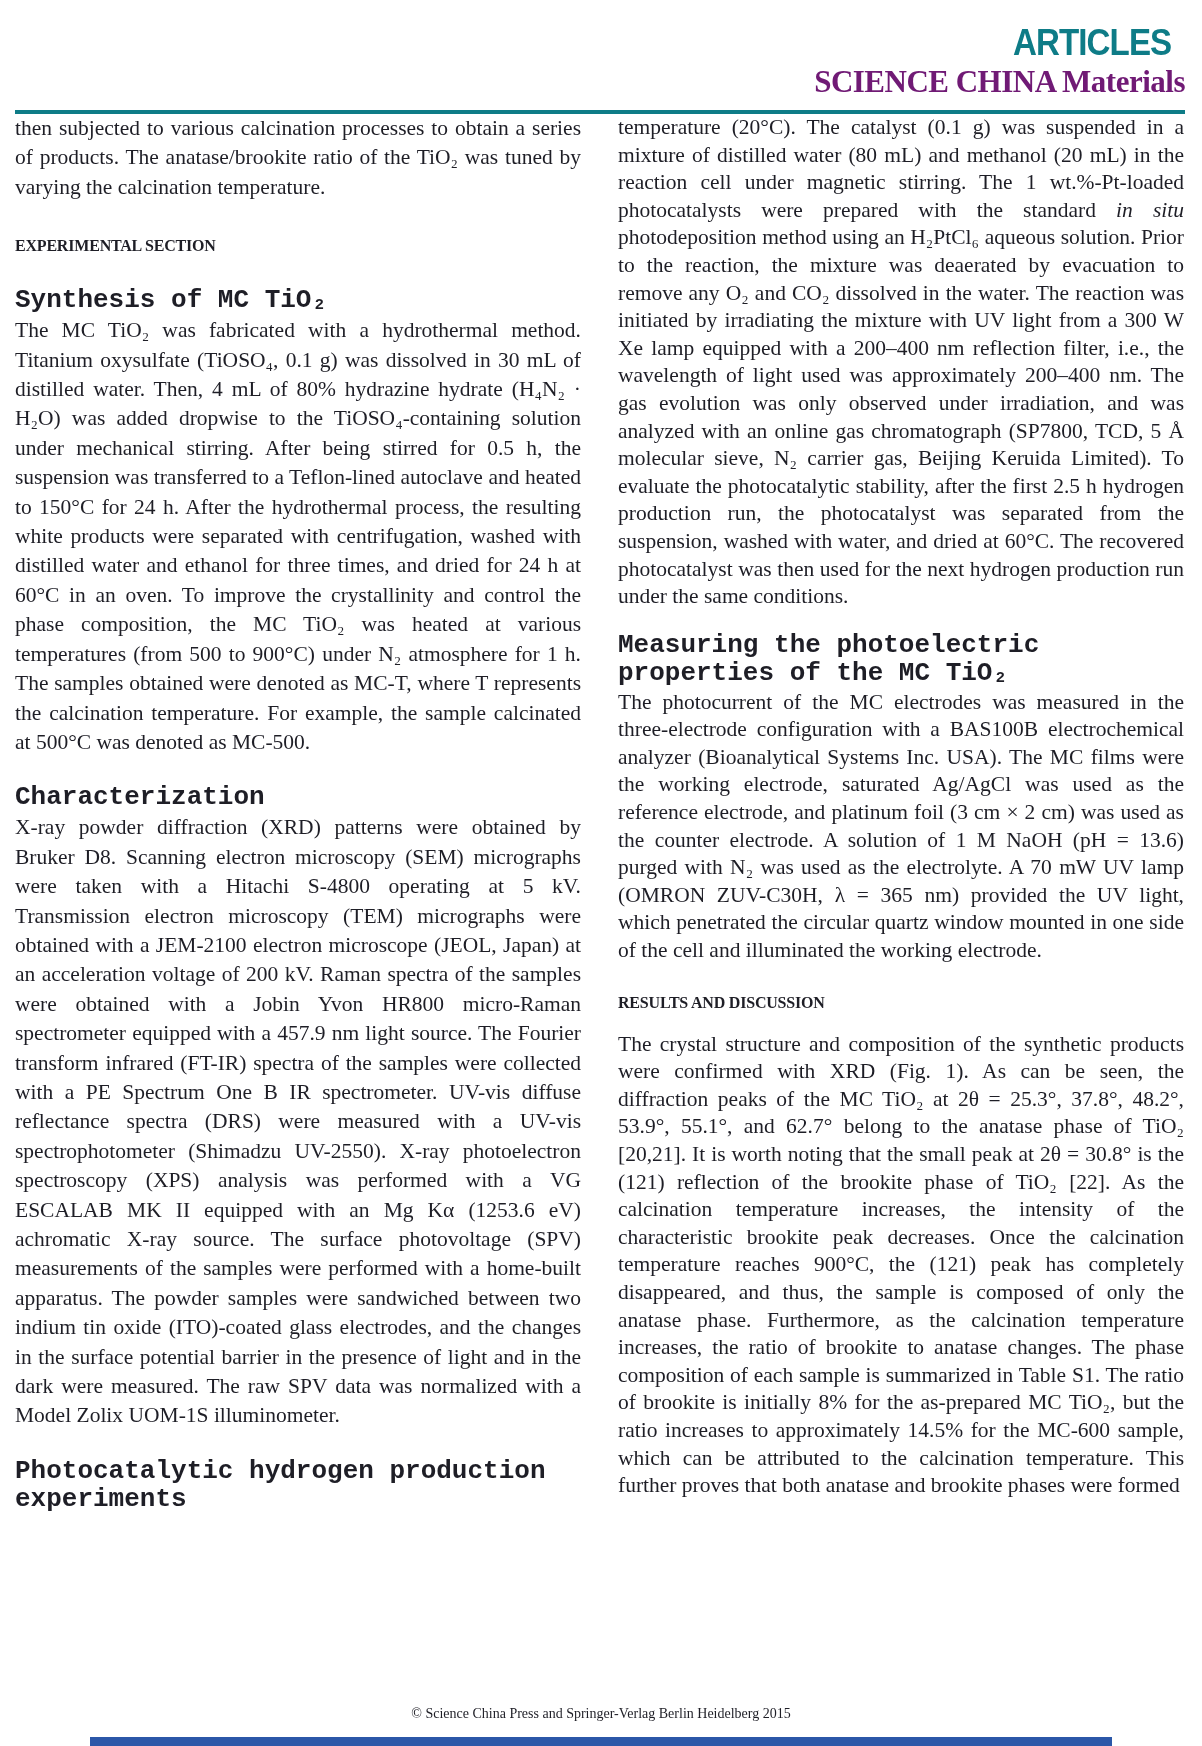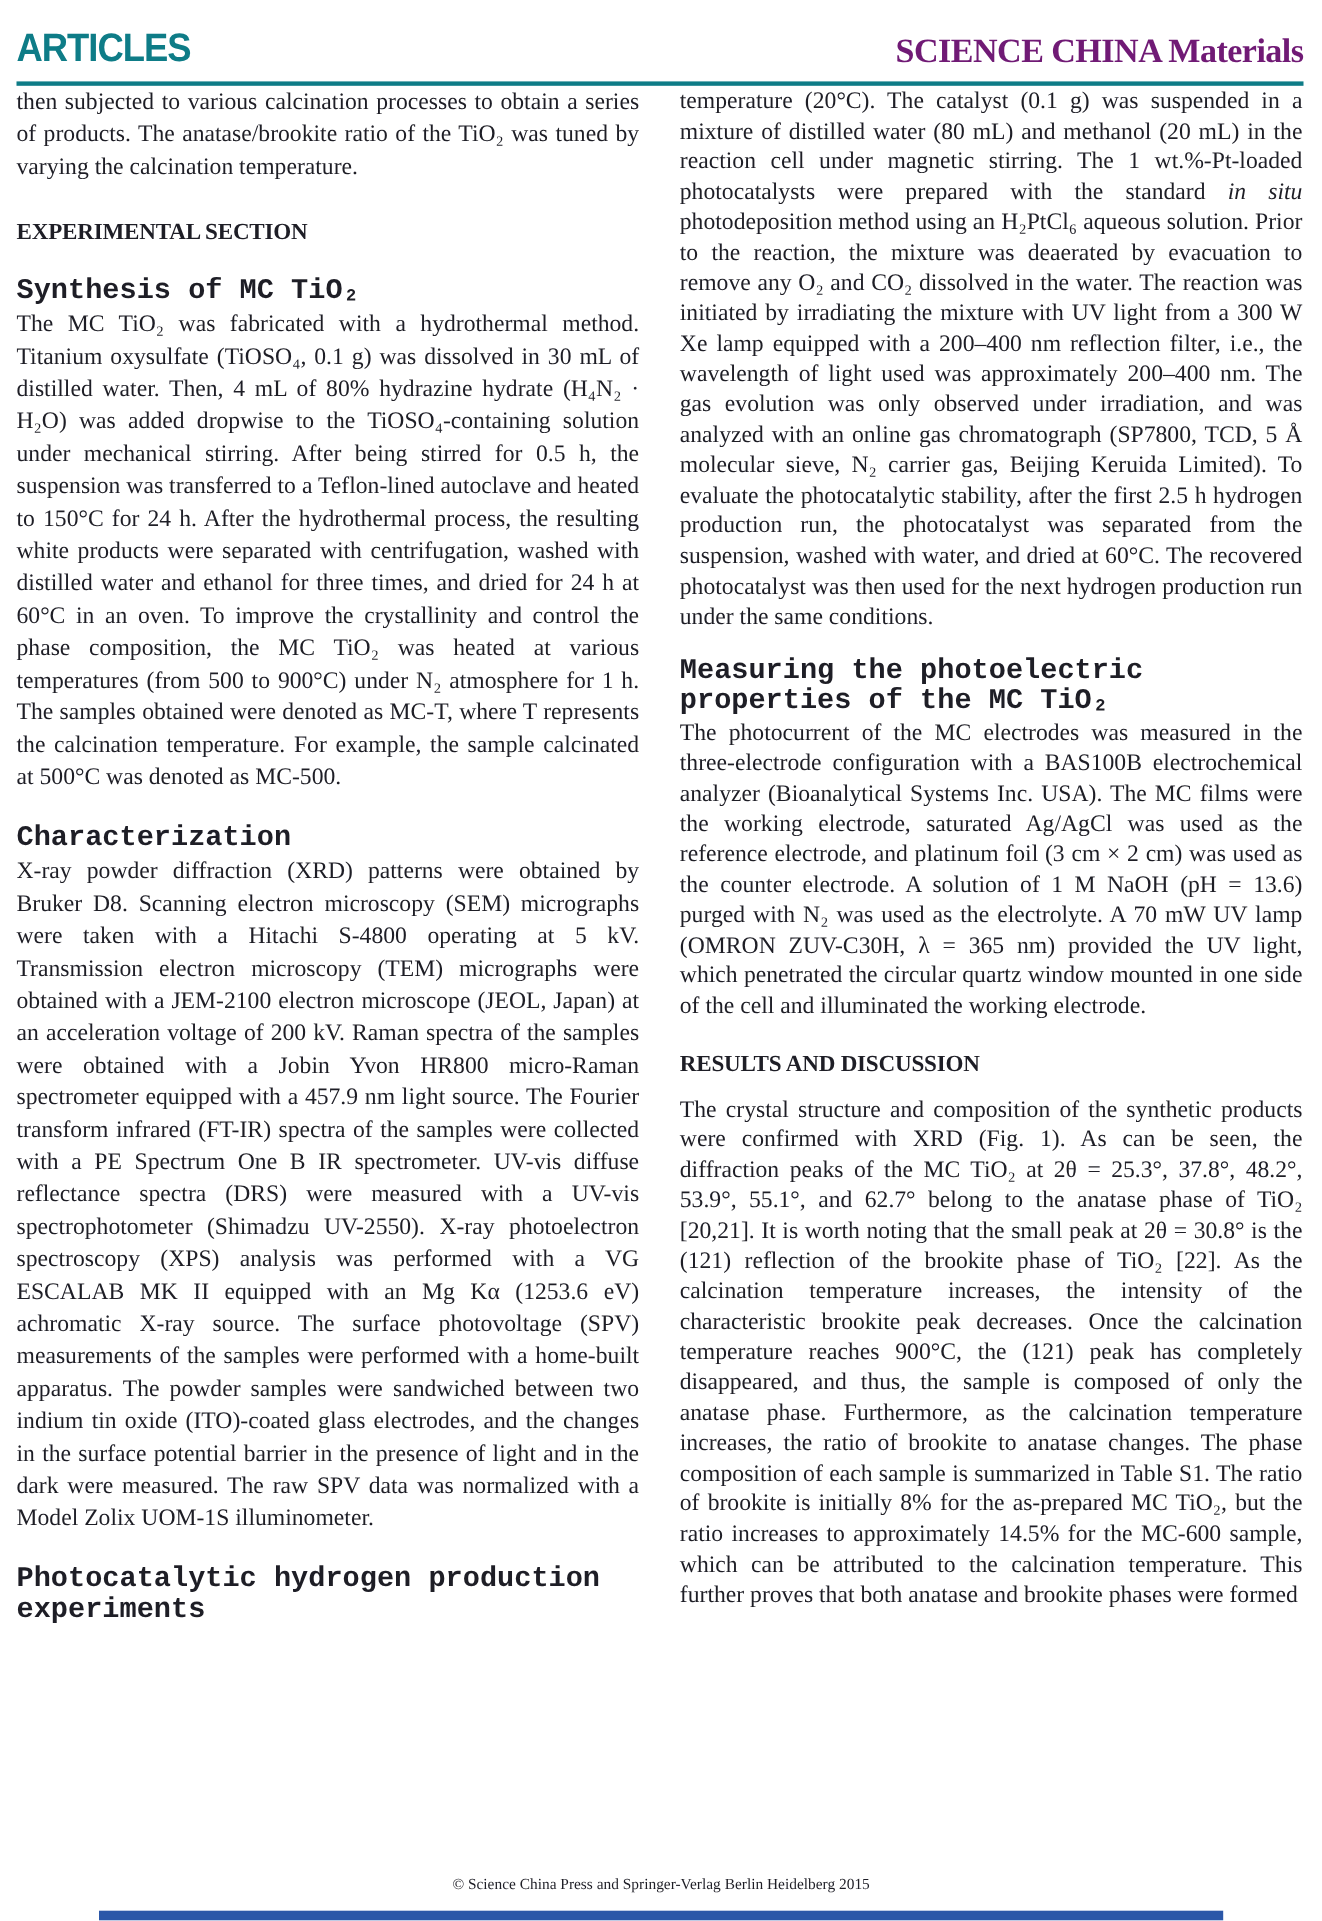--- a/index.html
+++ b/index.html
@@ -3,39 +3,39 @@
 <meta charset="utf-8">
 <style>
   html,body{margin:0;padding:0;background:#ffffff;}
   body{
     width:1202px;height:1746px;position:relative;
     font-family:"Liberation Serif","DejaVu Serif",serif;
     color:#1e1e26;overflow:hidden;
   }
   .page{padding:22px 17px 0 15px;box-sizing:border-box;}
   
-  .hdr{display:flex;justify-content:space-between;align-items:flex-end;}
+  .hdr{display:flex;justify-content:space-between;align-items:flex-end;flex-direction:column;}
   .hdr-left{
     font-family:"Liberation Sans","DejaVu Sans",sans-serif;
     font-weight:bold;font-size:36px;letter-spacing:-1px;
     transform:scaleX(.92);transform-origin:left bottom;
   }
   .hdr-right{
     font-family:"Liberation Serif","DejaVu Serif",serif;
     font-weight:bold;font-size:31px;letter-spacing:-0.5px;
   }
   .rule{height:4px;margin-top:10px;}
   
   .cols{display:flex;gap:37px;}
   .col{width:566px;text-align:justify;font-size:21.5px;}
   .col-left{line-height:29.4px;}
   .col-right{line-height:27.6px;}
   .col p{margin:0;}
   h1.sec{
-    font-size:21px;font-weight:bold;letter-spacing:-0.2px;
+    font-size:16px;font-weight:bold;letter-spacing:-0.2px;
     margin:30px 0 20px 0;line-height:28px;text-align:left;
   }
   .col-right h1.sec{margin:24px 0 14px 0;}
   h2.sub{
     font-size:26px;font-weight:bold;
     margin:26px 0 2px 0;line-height:28px;text-align:left;font-family:Liberation Mono, monospace;
   }
   .col-right h2.sub{margin:20px 0 2px 0;}
   .hl{padding:1px 0;}
   

